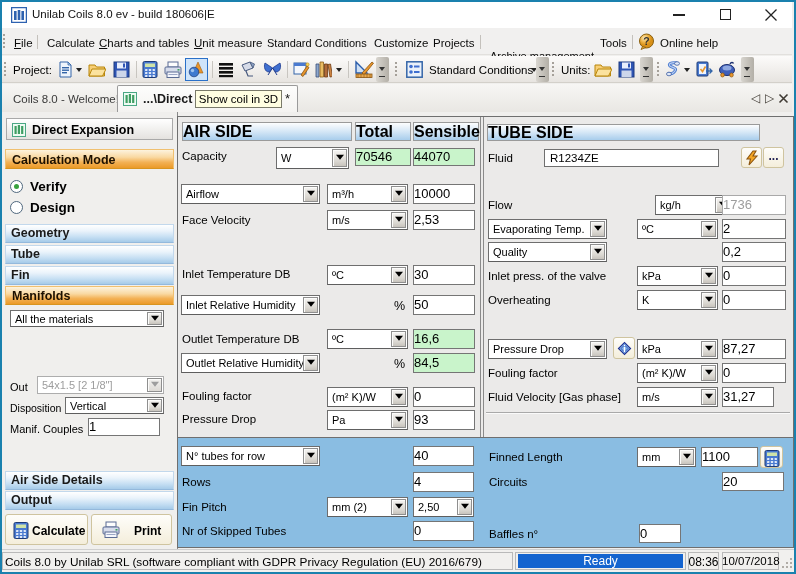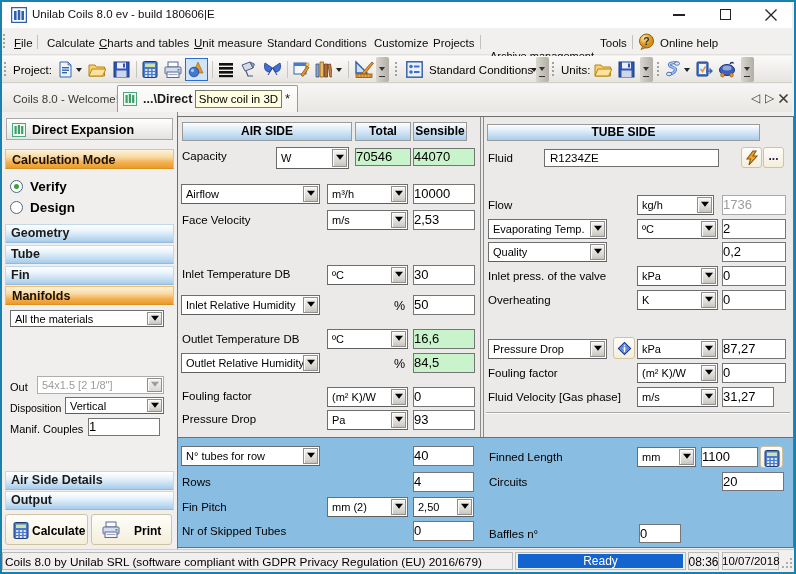--- a/index.html
+++ b/index.html
@@ -15,21 +15,21 @@
 .cb.dis{border-color:#adadad}
 .cb.dis span{color:#9d9d9d}
 .cb.dis .ar{background:linear-gradient(#f2f1ef,#dddad5)}
 .cb.dis .ar::after{border-top-color:#9d9d9d}
 .vb{position:absolute;height:20px;background:#fff;border:1px solid #757575;font-size:13px;color:#000;text-align:left;line-height:18px}
 .vb.green{background:#c9f4cb}
 .vb.dis{border-color:#a9a9a9;color:#9d9d9d}
 .sh{position:absolute;left:5px;width:169px;height:19px;font-weight:bold;font-size:12.5px;line-height:19px;padding-left:6px;color:#1a1a1a}
 .sh.blue{background:linear-gradient(#ffffff 0%,#eaf3fb 35%,#c6dff3 70%,#a6cbe9 100%);border:1px solid #c2d8ec;border-bottom:1px solid #94b9dc}
 .sh.orange{background:linear-gradient(180deg,#fdf3de 0%,#f9d9a2 40%,#f3b155 68%,#eb9a28 100%);border:1px solid #f0c070;border-bottom:1px solid #d8941f;color:#1c1000}
-.ph{position:absolute;height:19px;background:linear-gradient(#fcfdfe,#d9e9f7 45%,#a8cdec);border:1px solid #9a9a9a;font-weight:bold;font-size:12px;text-align:center;line-height:17px;color:#000}
+.ph{position:absolute;height:19px;background:linear-gradient(#fcfdfe,#d9e9f7 45%,#a8cdec);border:1px solid #9a9a9a;font-weight:bold;font-size:16px;line-height:17px;color:#000}
 .radio{position:absolute;width:13px;height:13px;border-radius:50%;background:#fff;border:1px solid #50687e}
 .radio.on::after{content:"";position:absolute;left:3px;top:3px;width:5px;height:5px;border-radius:50%;background:#39a23e}
 .rlb{position:absolute;font-weight:bold;font-size:13.5px;color:#000}
 .crbtn{position:absolute;background:linear-gradient(#fefdfa,#f4eedb);border:1px solid #cfc49f;border-radius:3px}
 .sep{position:absolute;top:5px;width:1px;height:17px;background:#c8c5c0}
 .ofl{position:absolute;top:1px;width:13px;height:25px;background:linear-gradient(90deg,#d8d5cf,#b3afa7);border-radius:2px}
 .ofl::after{content:"";position:absolute;left:3px;bottom:8px;border:3px solid transparent;border-top:4px solid #333}
 .ofl::before{content:"";position:absolute;left:3px;bottom:5px;width:6px;height:1.5px;background:#333}
 .mi{font-size:11.5px;color:#0a0a0a;position:absolute;white-space:nowrap}
 </style>
@@ -310,21 +310,21 @@
 <div class="abs" style="left:177px;top:116px;width:617px;height:432px;border:1px solid #6f6f6f;background:#ebeae9"></div>
 <div class="abs" style="left:178px;top:438px;width:615px;height:109px;background:#8abde2"></div>
 <div class="abs" style="left:178px;top:437px;width:615px;height:1px;background:#6f6f6f"></div>
 <div class="abs" style="left:480px;top:117px;width:1px;height:320px;background:#8a8a8a"></div>
 <div class="abs" style="left:483px;top:117px;width:1px;height:320px;background:#8a8a8a"></div>
 <div class="abs" style="left:486px;top:412px;width:304px;height:1px;background:#a9a9a9"></div>
 <div class="abs" style="left:486px;top:413px;width:304px;height:1px;background:#fafafa"></div>
 
 <div class="ph" style="left:182px;top:122px;width:170px">AIR SIDE</div>
 <div class="ph" style="left:355px;top:122px;width:56px">Total</div>
-<div class="ph" style="left:413px;top:122px;width:54px">Sensible</div>
+<div class="ph" style="left:413px;top:122px;width:66px">Sensible</div>
 <div class="lb" style="left:182px;top:150px">Capacity</div>
 <div class="cb" style="left:276px;top:147px;width:73px;height:22px">
       <span>W</span>
       <i class="ar"></i>
     </div>
 <div class="vb green" style="left:355px;top:148px;width:56px;height:18px;line-height:16px">70546</div>
 <div class="vb green" style="left:413px;top:148px;width:62px;height:18px;line-height:16px">44070</div>
 <div class="cb" style="left:181px;top:184px;width:139px">
       <span>Airflow</span>
       <i class="ar"></i>
@@ -398,21 +398,21 @@
 <div class="ph" style="left:487px;top:124px;width:273px;height:17px;line-height:15px">TUBE SIDE</div>
 <div class="lb" style="left:488px;top:152px">Fluid</div>
 <div class="abs" style="left:544px;top:149px;width:175px;height:18px;background:#fff;border:1px solid #6f6f6f;font-size:11.5px;line-height:16px;padding-left:5px">R1234ZE</div>
 <div class="crbtn" style="left:741px;top:147px;width:21px;height:21px">
   <svg class="abs" style="left:2px;top:1px" width="16" height="18" viewBox="0 0 16 18">
         <path d="M9 2 L3 10 h3.5 L5 16 L13 7 h-4 L12 2 Z" fill="#f5a623" stroke="#8a5410" stroke-width="1.1"></path>
       </svg>
 </div>
 <div class="crbtn" style="left:763px;top:147px;width:21px;height:21px;font-weight:bold;color:#1d1d50;text-align:center;line-height:17px;font-size:12px">...</div>
 <div class="lb" style="left:488px;top:199px">Flow</div>
-<div class="cb" style="left:637px;top:195px;width:77px">
+<div class="cb" style="left:655px;top:195px;width:77px">
       <span>kg/h</span>
       <i class="ar"></i>
     </div>
 <div class="vb dis" style="left:722px;top:195px;width:64px">1736</div>
 <div class="cb" style="left:488px;top:219px;width:119px">
       <span>Evaporating Temp.</span>
       <i class="ar"></i>
     </div>
 <div class="cb" style="left:637px;top:219px;width:81px">
       <span>ºC</span>

